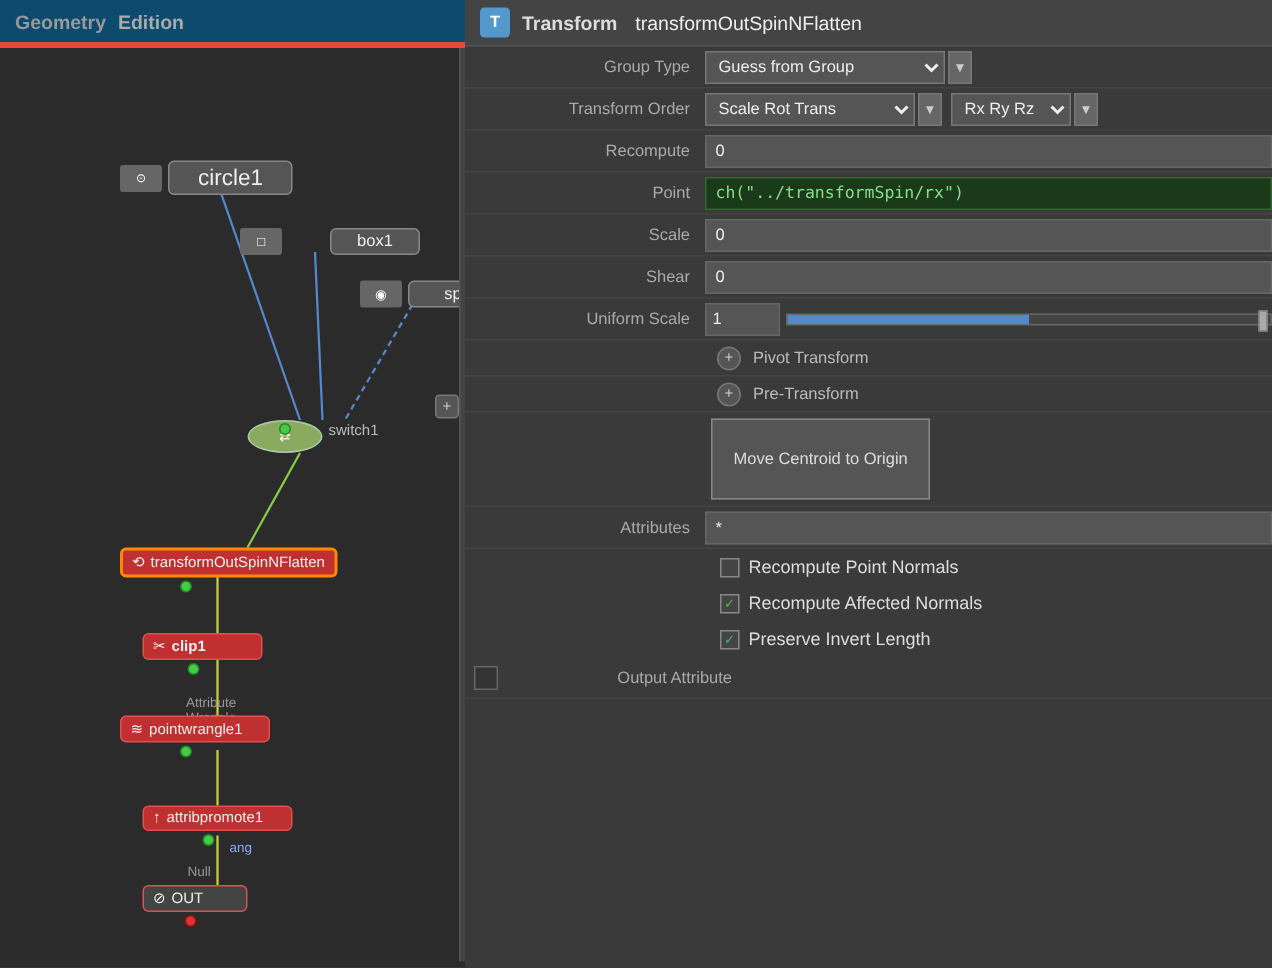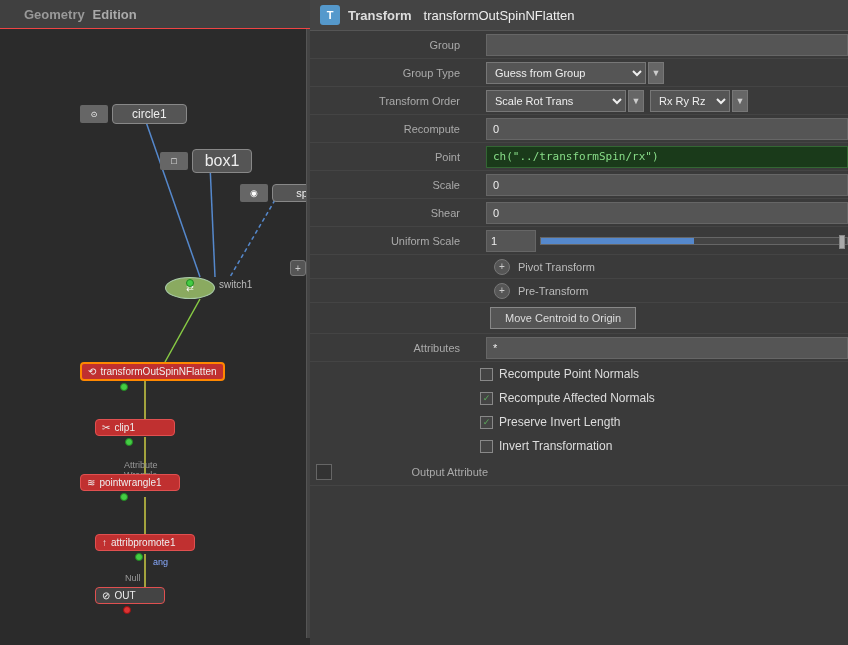--- a/index.html
+++ b/index.html
@@ -17,26 +17,26 @@
     
     .left-panel {
       width: 310px;
       height: 645px;
       background: #2b2b2b;
       position: relative;
       overflow: hidden;
     }
 
     .left-panel-header {
-      background: #404040;
-      padding: 6px 24px;
+      background: #0c4a6e;
+      padding: 6px 10px;
       font-size: 14px;
       font-weight: bold;
       color: #ccc;
-      border-bottom: 1px solid #ef4444;
+      border-bottom: 4px solid #ef4444;
     }
 
     .graph-area {
       position: relative;
       width: 100%;
       height: calc(645px - 36px);
       overflow: hidden;
     }
 
     
@@ -170,21 +170,20 @@
       padding-right: 10px;
       color: #aaa;
       font-size: 11px;
     }
 
     .prop-value {
       flex: 1;
       display: flex;
       align-items: center;
       gap: 4px;
-      margin-left: 16px;
     }
 
     .prop-input {
       background: #555;
       border: 1px solid #666;
       color: #eee;
       padding: 2px 6px;
       font-size: 11px;
       min-width: 60px;
       height: 22px;
@@ -281,21 +280,21 @@
       padding: 2px 8px;
       cursor: pointer;
       color: #bbb;
       font-size: 11px;
     }
 
     .move-centroid-btn {
       background: #555;
       border: 1px solid #888;
       color: #ddd;
-      padding: 4px 14px;
+      padding: 20px 14px;
       font-size: 11px;
       cursor: pointer;
       margin: 4px;
     }
 
     .checkbox-row {
       display: flex;
       align-items: center;
       min-height: 24px;
       padding: 2px 8px 2px 170px;
@@ -355,28 +354,28 @@
 
       <line x1="145" y1="468" x2="145" y2="505" stroke="#cccc44" stroke-width="1.5"></line>
 
       <line x1="145" y1="525" x2="145" y2="560" stroke="#cccc44" stroke-width="1.5"></line>
     </svg>
 
     <div class="node" style="left:80px; top:75px;">
       <div class="node-icon" style="background:#666; display:flex; align-items:center; justify-content:center;">
         <span style="font-size:8px;">⊙</span>
       </div>
-      <div class="node-box" style="padding:2px 19px; font-size:12px;">
+      <div class="node-box" style="padding:2px 19px; font-size:15px;">
         <span>circle1</span>
       </div>
     </div>
 
     <div class="node" style="left:160px; top:120px;">
       <div class="node-icon" style="background:#666;">□</div>
-      <div class="node-box" style="font-size:16px; padding:2px 8px;">
+      <div class="node-box" style="font-size:11px; padding:2px 8px;margin-left:28px;">
         <span>box1</span>
       </div>
     </div>
 
     <div class="node" style="left:240px; top:155px;">
       <div class="node-icon" style="background:#666;">◉</div>
       <div class="node-box" style="font-size:11px; padding:2px 8px;">
         <span>sp</span>
       </div>
     </div>
@@ -393,21 +392,21 @@
       <div class="node-box red selected" style="display:flex; align-items:center; gap:4px; padding:2px 6px;">
         <span style="font-size:10px;">⟲</span>
         <span style="font-size:10px;">transformOutSpinNFlatten</span>
       </div>
       <div class="node-dot green" style="position:absolute; bottom:-10px; left:40px;"></div>
     </div>
 
     <div style="position:absolute; left:95px; top:390px;">
       <div class="node-box red" style="display:flex; align-items:center; gap:4px; padding:2px 6px; width:80px;">
         <span style="font-size:10px;">✂</span>
-        <span style="font-size:10px;">clip1</span>
+        <span style="font-size:10px;font-weight:bold;">clip1</span>
       </div>
       <div class="node-dot green" style="position:absolute; bottom:-10px; left:30px;"></div>
     </div>
 
     <div style="position:absolute; left:80px; top:445px;">
       <span style="position:absolute; top:-14px; left:44px; font-size:9px; color:#999;">Attribute Wrangle</span>
       <div class="node-box red" style="display:flex; align-items:center; gap:4px; padding:2px 6px; width:100px;">
         <span style="font-size:10px;">≋</span>
         <span style="font-size:10px;">pointwrangle1</span>
       </div>
@@ -443,26 +442,20 @@
   <div class="properties-header">
     <div class="transform-icon">
       <span style="font-size:11px;">T</span>
     </div>
     <span class="properties-title">Transform</span>
     <span class="node-name">transformOutSpinNFlatten</span>
   </div>
 
   <div class="properties-body">
 
-    <div class="prop-row">
-      <div class="prop-label">Group</div>
-      <div class="prop-value">
-        <input class="prop-input" style="width: 100%;" value="">
-      </div>
-    </div>
 
     <div class="prop-row">
       <div class="prop-label">Group Type</div>
       <div class="prop-value">
         <div class="dropdown-group">
           <select class="dropdown" style="width:160px;">
             <option>Guess from Group</option>
           </select>
           <div class="dropdown-arrow">▼</div>
         </div>
@@ -564,24 +557,20 @@
     <div class="checkbox-row">
       <div class="cb checked">✓</div>
       <span>Recompute Affected Normals</span>
     </div>
 
     <div class="checkbox-row">
       <div class="cb checked">✓</div>
       <span>Preserve Invert Length</span>
     </div>
 
-    <div class="checkbox-row">
-      <div class="cb"></div>
-      <span>Invert Transformation</span>
-    </div>
 
     <div class="output-attr-row">
       <div class="output-cb"></div>
       <div class="prop-label" style="padding-right:10px; color:#aaa; width:130px;">Output Attribute</div>
     </div>
 
   </div>
 </div>
 
 </body></html>

